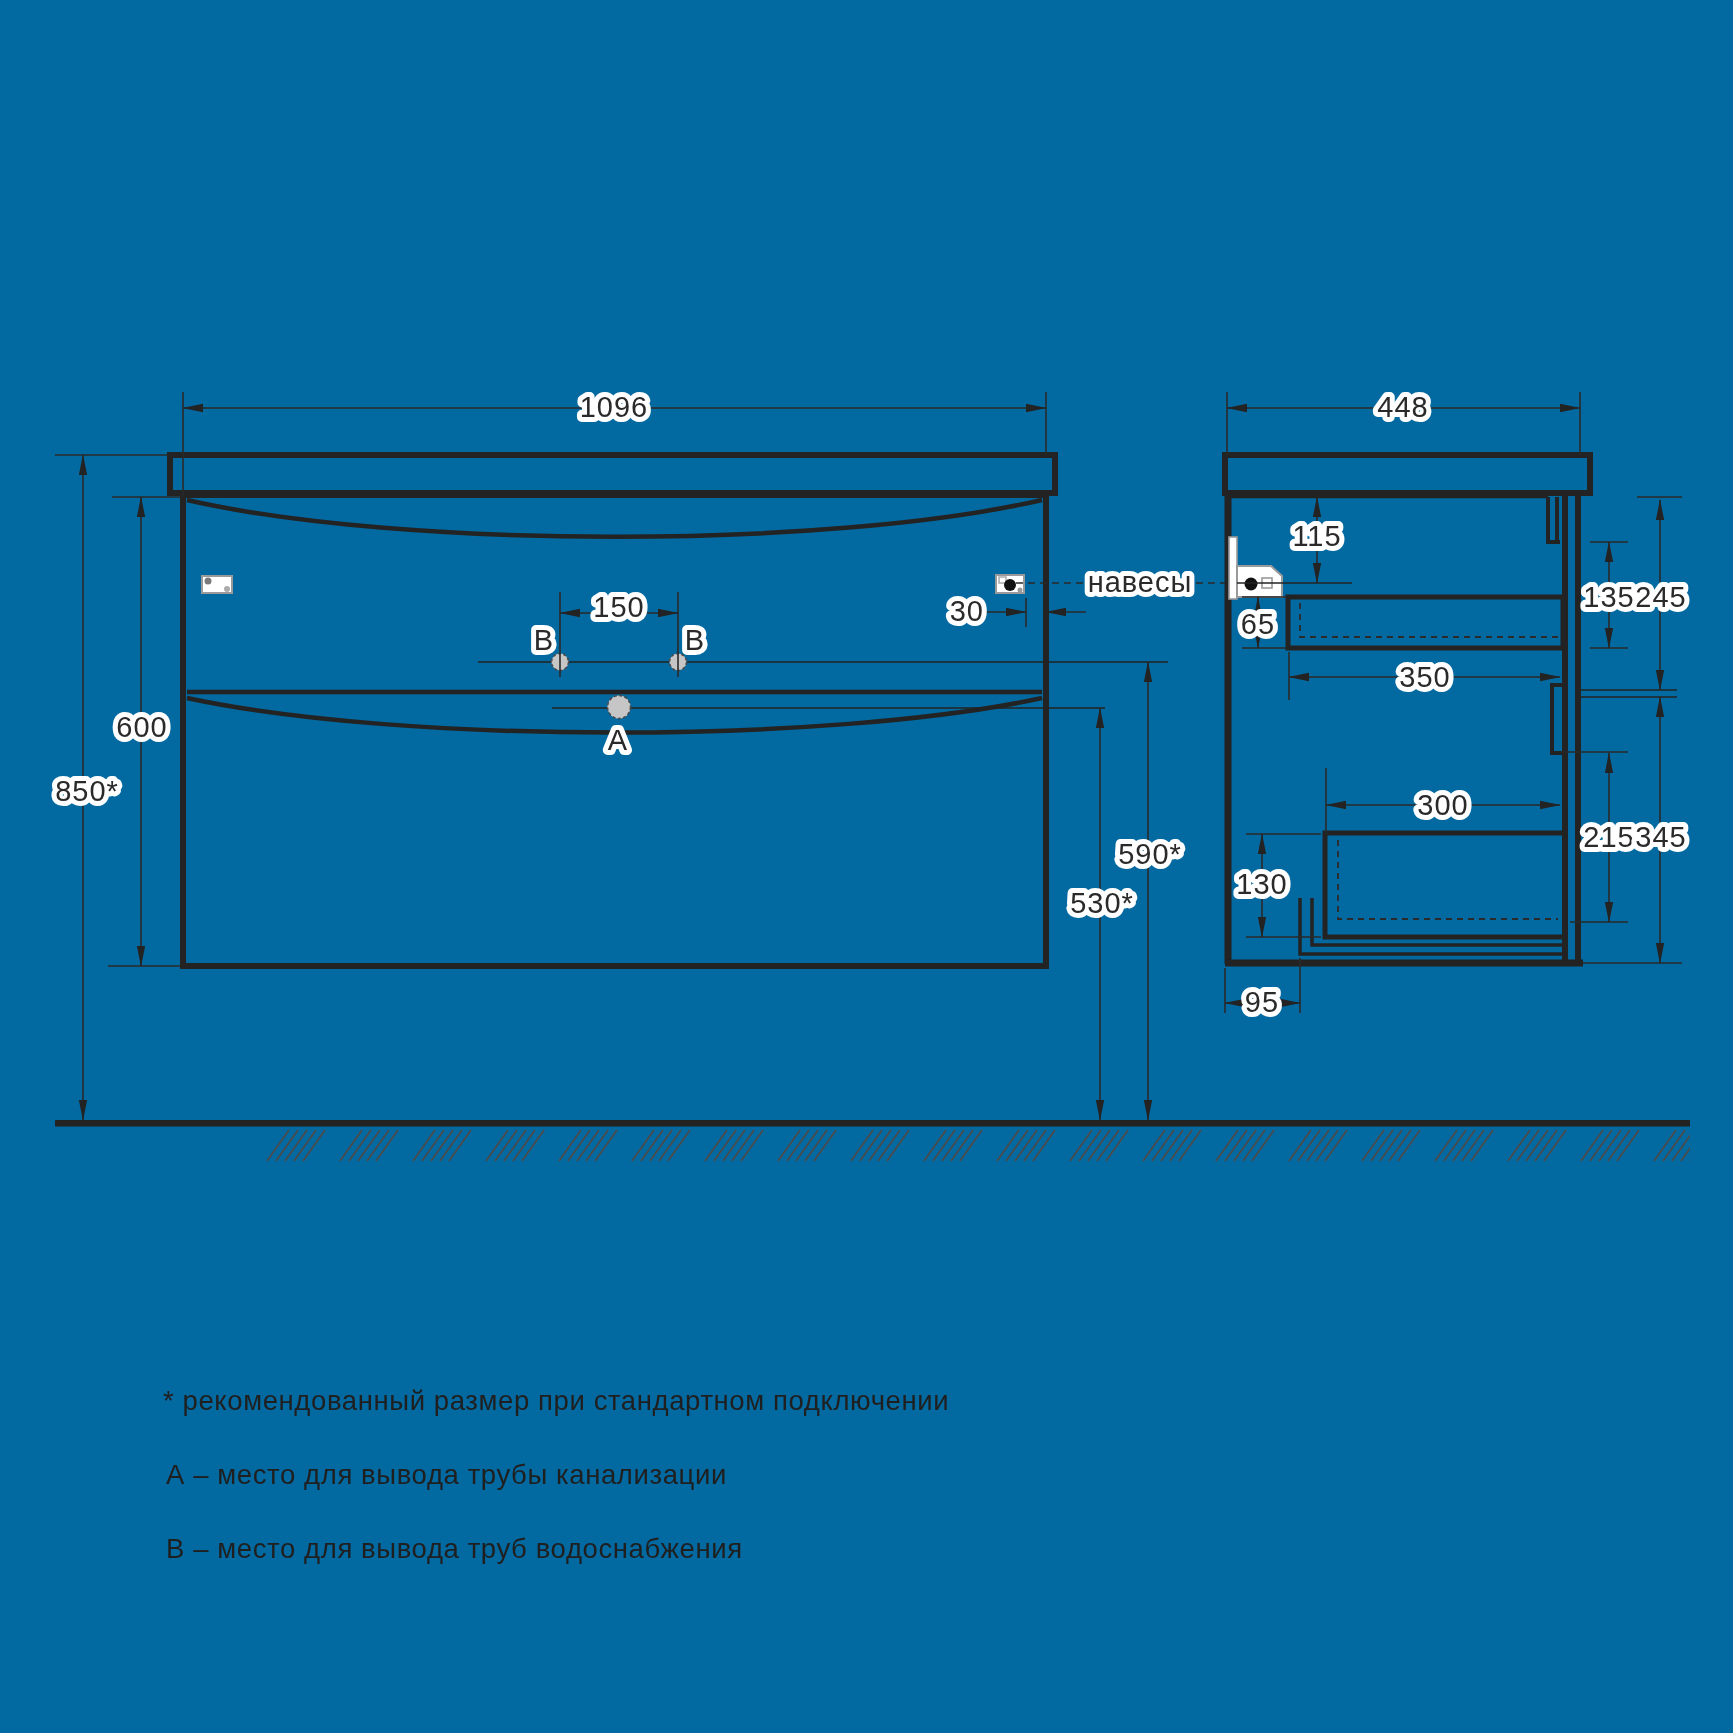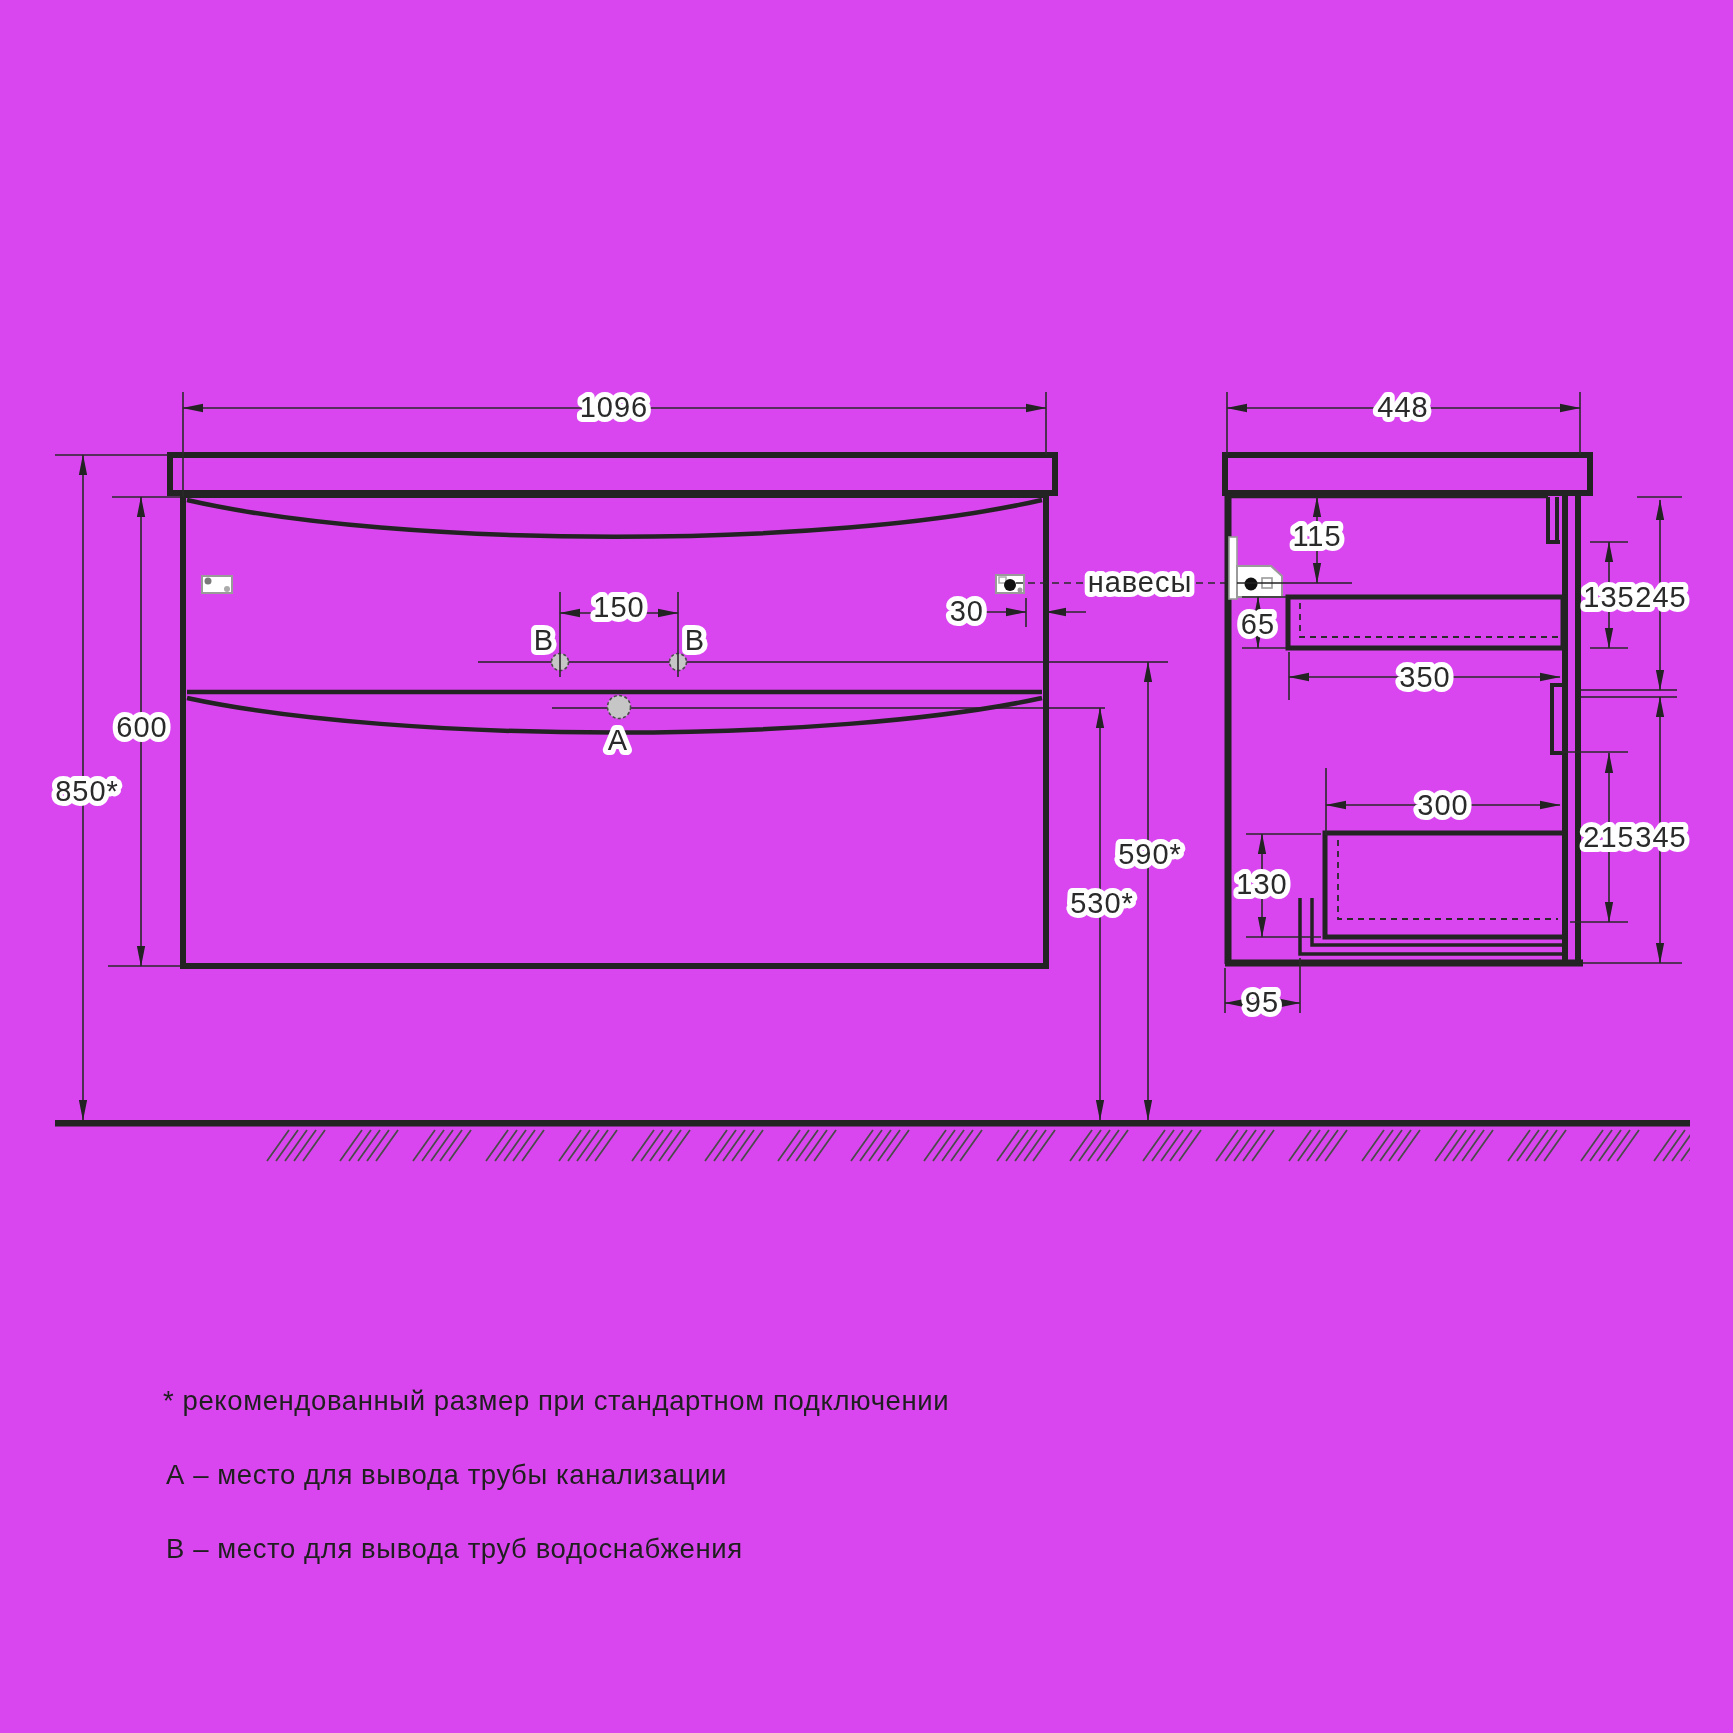--- a/index.html
+++ b/index.html
@@ -1,16 +1,16 @@
 <!DOCTYPE html>
 <html><head>
 <meta charset="utf-8">
 <style>
   html,body{margin:0;padding:0;background:#ffffff;}
-  .canvas{position:relative;width:1733px;height:1733px;background:#d946ef;overflow:hidden;}
+  .canvas{position:relative;width:1733px;height:1733px;background:#0369a1;overflow:hidden;}
   svg{display:block;}
   .ln{stroke:#232323;fill:none;}
   .thick{stroke-width:6;}
   .med{stroke-width:4.5;}
   .thin{stroke-width:1.6;}
   .dim{stroke:#2a2a2a;stroke-width:1.6;fill:none;}
   .dash{stroke:#2a2a2a;stroke-width:1.6;stroke-dasharray:7 5;fill:none;}
   .idash{stroke:#2a2a2a;stroke-width:1.8;stroke-dasharray:6 5;fill:none;}
   .gray{stroke:#9a9a9a;fill:#ffffff;}
   .hole{fill:#c6c6c6;stroke:#4a4a4a;stroke-width:1.6;stroke-dasharray:3 2.4;}

